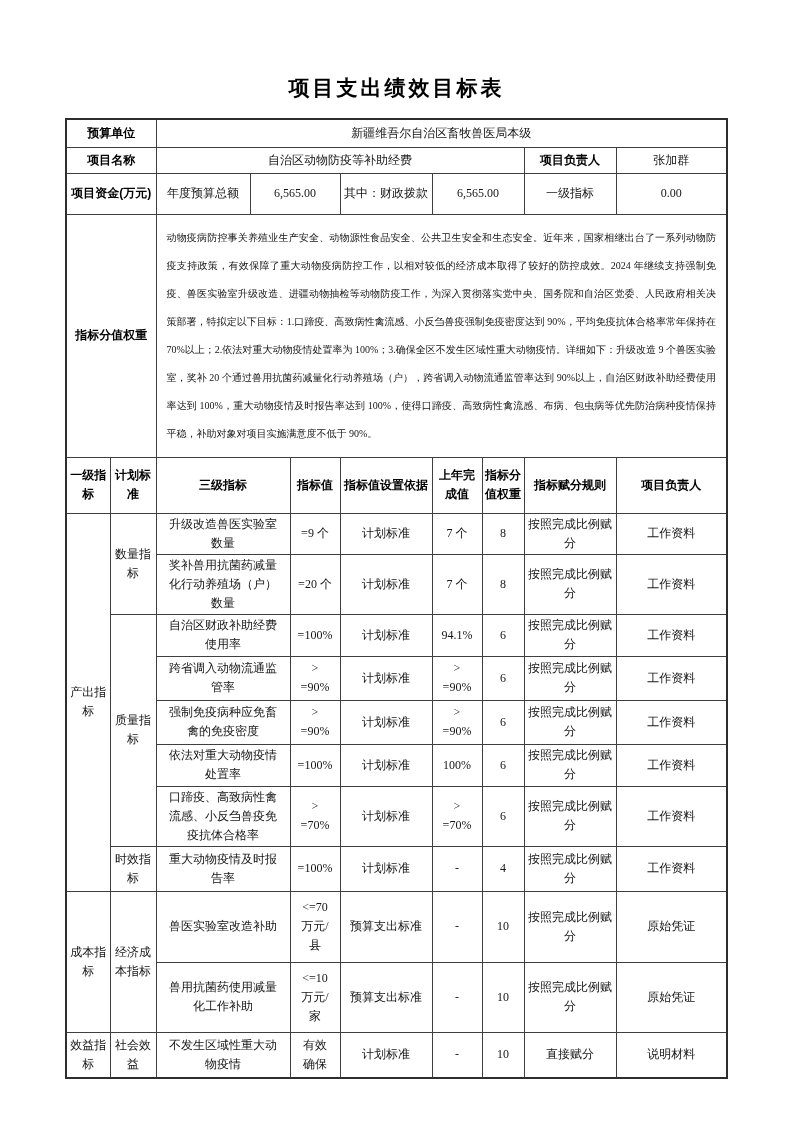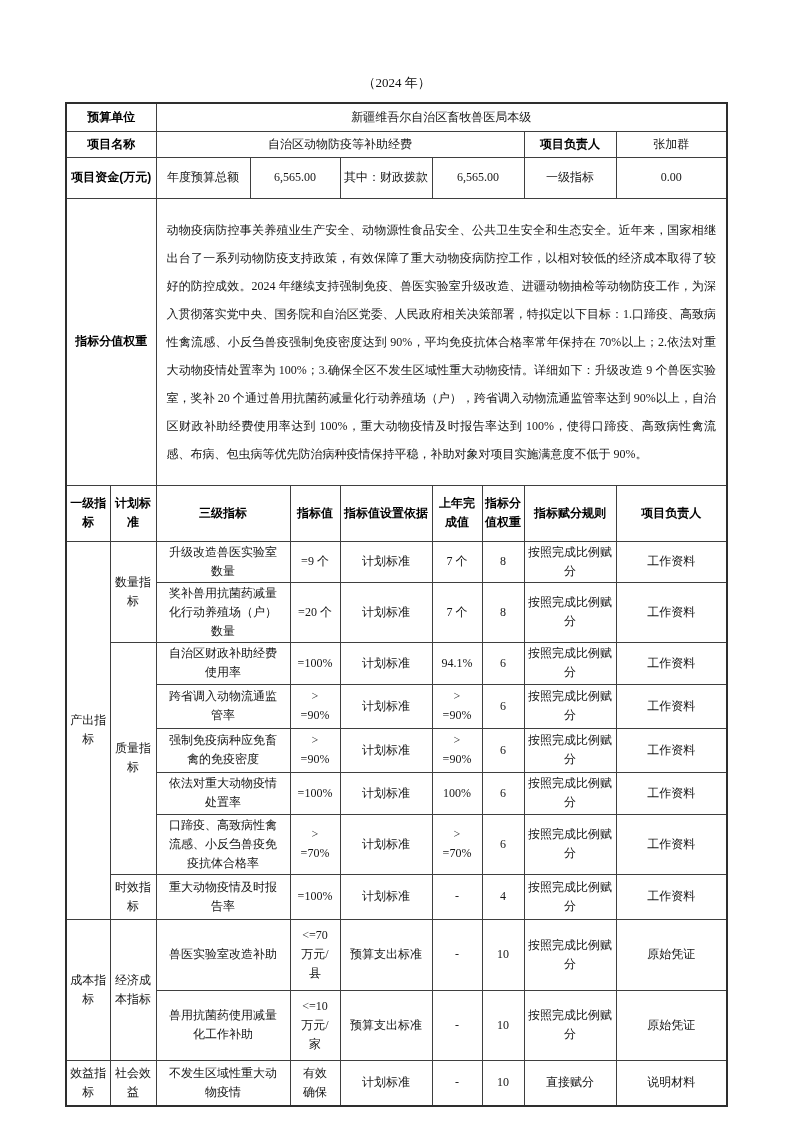--- a/index.html
+++ b/index.html
@@ -22,34 +22,34 @@
   td, th {
     border:1px solid #3f3f3f; text-align:center; vertical-align:middle;
     font-size:12px; line-height:19px; padding:1px 2px; font-weight:normal;
     word-break:break-word; overflow:hidden;
   }
   .b, th {
     font-family:"Liberation Sans","DejaVu Sans",sans-serif;
     font-weight:bold; font-size:12px; color:#000;
   }
   .goal-cell {
-    text-align:justify; padding:17px 10px; font-size:12px; line-height:28px;
+    text-align:justify; padding:9px 10px; font-size:10px; line-height:28px;
   }
   .val { white-space:pre-line; }
   .name-cell { padding:1px 8px; }
   
   .rA{height:28px}.rB{height:26px}.rC{height:41px}.rD{height:200px}.rH{height:56px}
   .r0{height:40px}.r1{height:42px}.r2{height:42px}.r3{height:44px}.r4{height:44px}
   .r5{height:42px}.r6{height:58px}.r7{height:45px}.r8{height:71px}.r9{height:70px}.r10{height:46px}
 </style>
 </head>
 <body>
 
 <div class="page">
-  <div class="doc-subtitle">（2024 年）</div>
+  <h1 class="doc-title">项目支出绩效目标表</h1>
 
   <table class="doc">
     <colgroup>
       <col style="width:44px">
         <col style="width:46px">
         <col style="width:94px">
         <col style="width:40px">
       <col style="width:50px">
         <col style="width:92px">
         <col style="width:50px">

